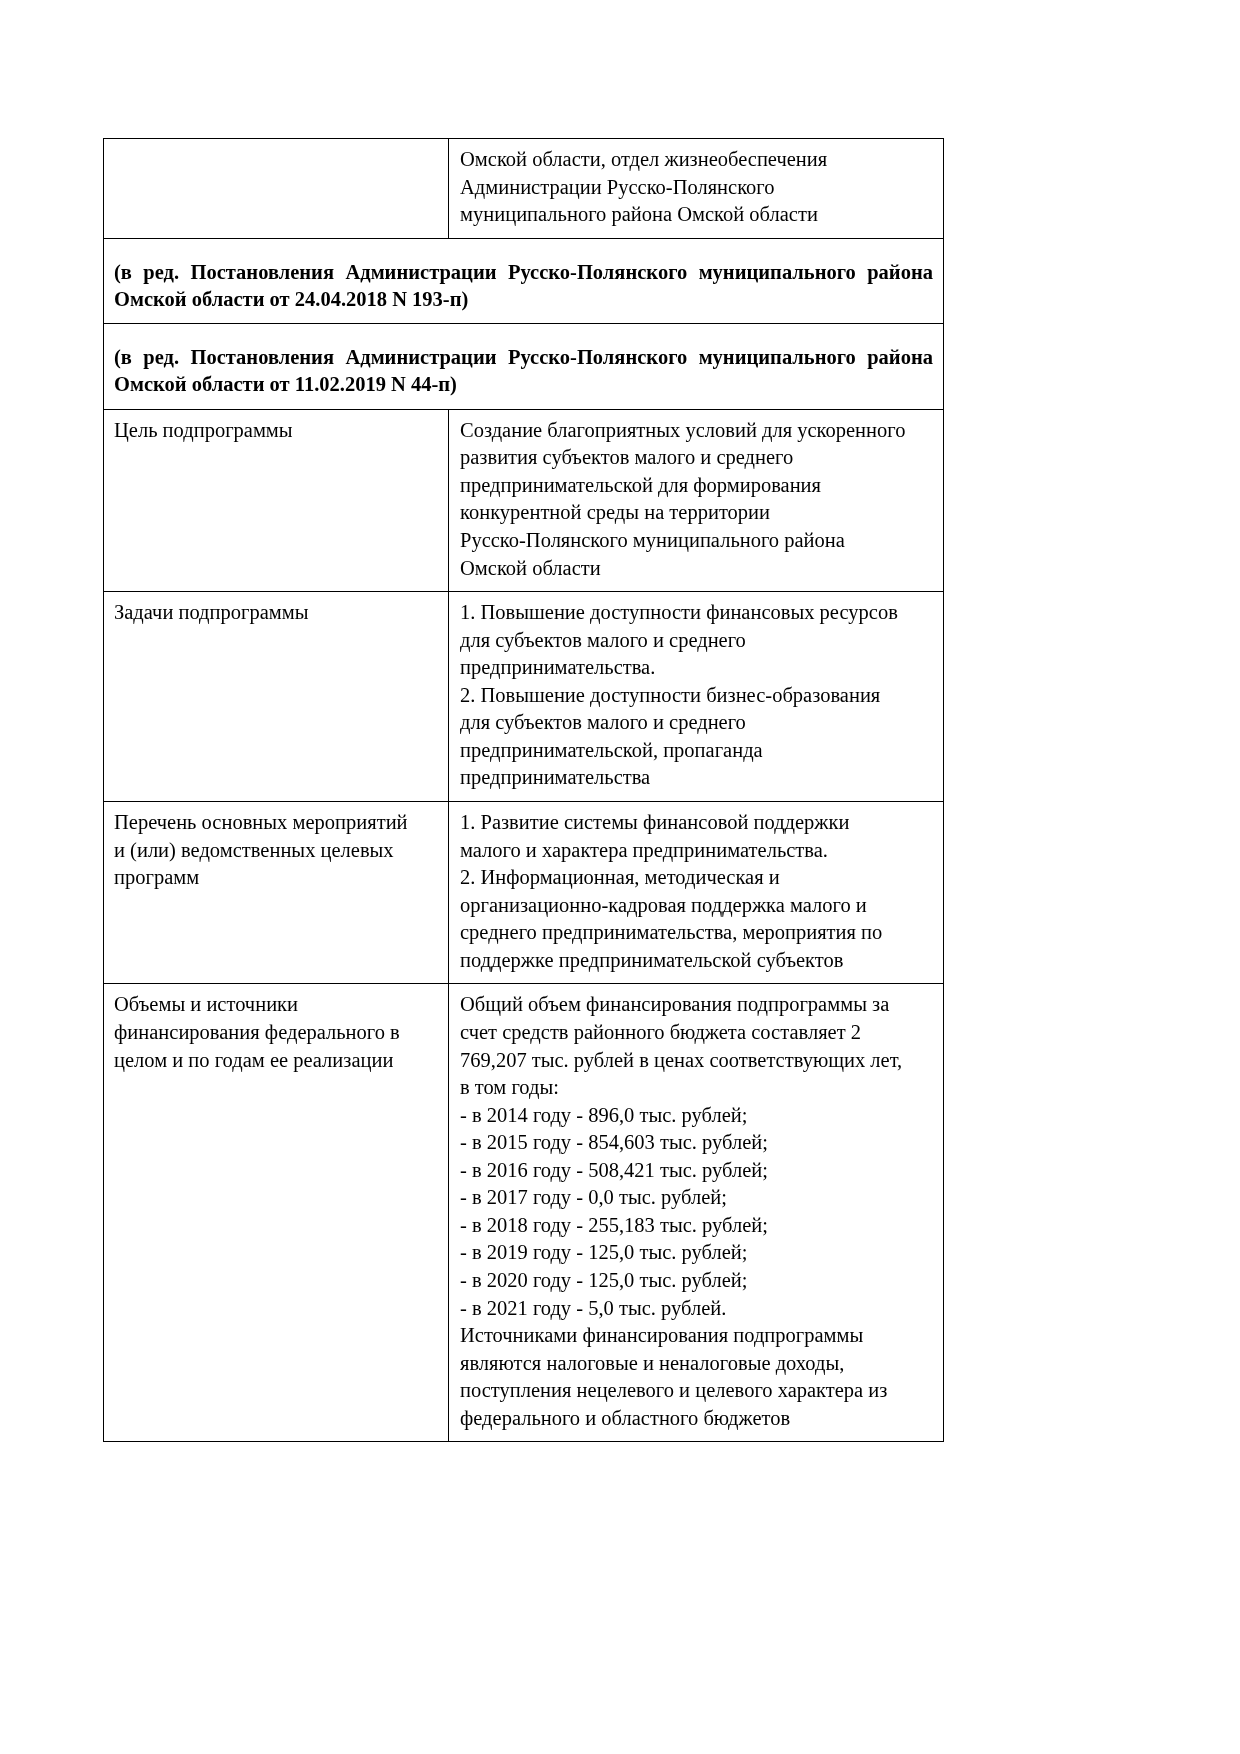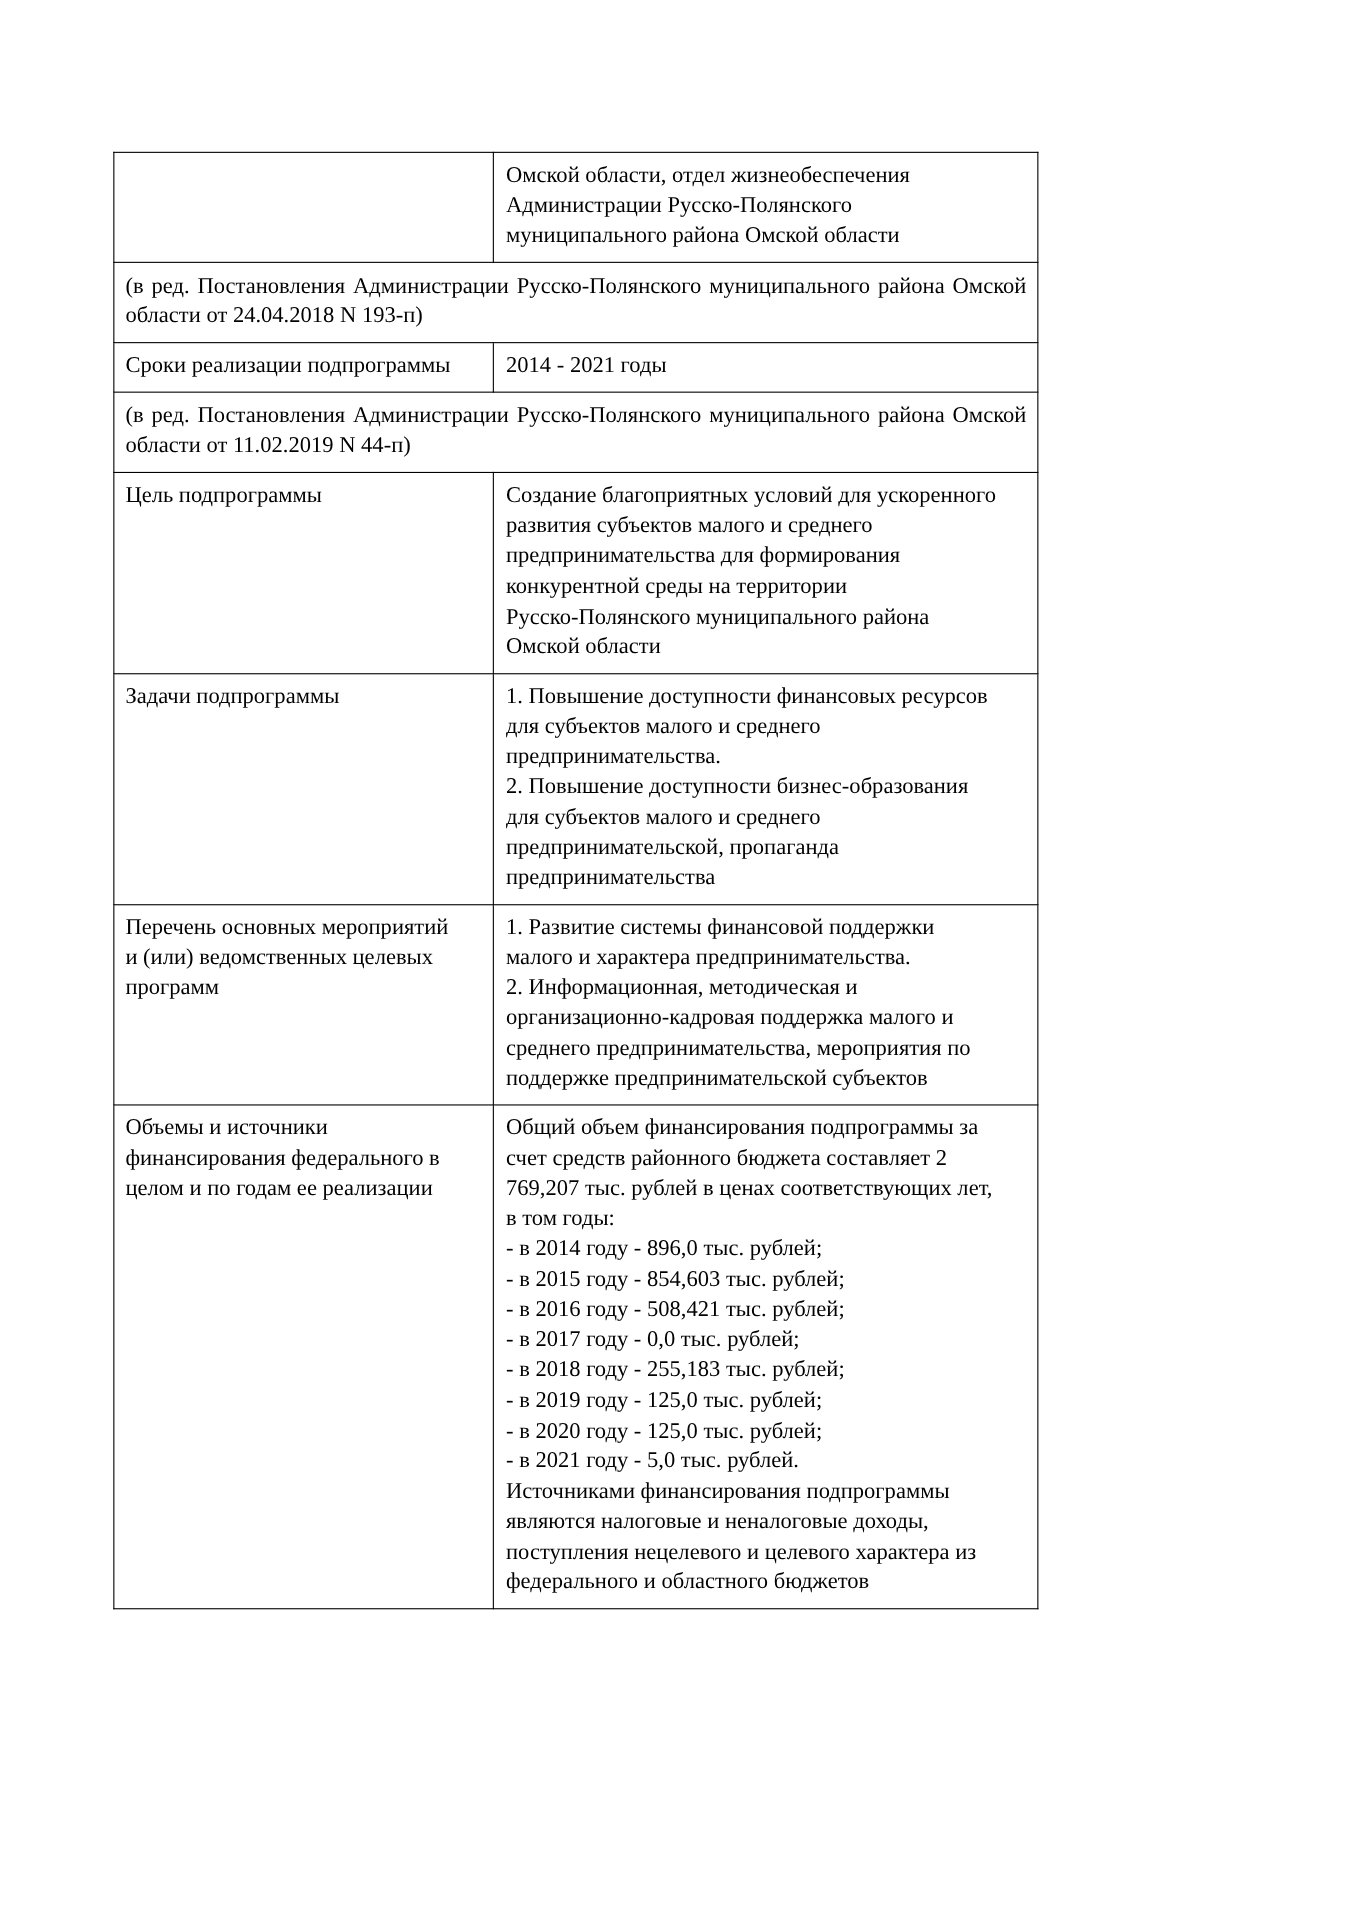--- a/index.html
+++ b/index.html
@@ -45,22 +45,23 @@
     padding-left: 10px;
   }
   td.cell-value {
     padding-left: 11px;
   }
 
   
   td.amend {
     text-align: justify;
     text-align-last: left;
-    padding: 8px 10px 10px 10px;
+    padding: 20px 10px 10px 10px;
     line-height: 1.33;
+    font-weight: bold;
   }
 
   .line { display: block; white-space: pre-wrap; }
 
   .empty-cell { padding: 0; }
 </style>
 </head>
 <body>
 
 <div class="page">
@@ -77,35 +78,31 @@
           <span class="line">Омской области, отдел жизнеобеспечения</span>
           <span class="line">Администрации Русско-Полянского</span>
           <span class="line">муниципального района Омской области</span>
         </td>
       </tr>
 
       <tr>
         <td class="amend" colspan="2">(в ред. Постановления Администрации Русско-Полянского муниципального района Омской области от 24.04.2018 N 193-п)</td>
       </tr>
 
-      <tr>
-        <td class="cell-label">Сроки реализации подпрограммы</td>
-        <td class="cell-value">2014 - 2021 годы</td>
-      </tr>
 
       <tr>
         <td class="amend" colspan="2">(в ред. Постановления Администрации Русско-Полянского муниципального района Омской области от 11.02.2019 N 44-п)</td>
       </tr>
 
       <tr>
         <td class="cell-label">Цель подпрограммы</td>
         <td class="cell-value">
           <span class="line">Создание благоприятных условий для ускоренного</span>
           <span class="line">развития субъектов малого и среднего</span>
-          <span class="line">предпринимательства для формирования</span>
+          <span class="line">предпринимательской для формирования</span>
           <span class="line">конкурентной среды на территории</span>
           <span class="line">Русско-Полянского муниципального района</span>
           <span class="line">Омской области</span>
         </td>
       </tr>
 
       <tr>
         <td class="cell-label">Задачи подпрограммы</td>
         <td class="cell-value">
           <span class="line">1. Повышение доступности финансовых ресурсов</span>

